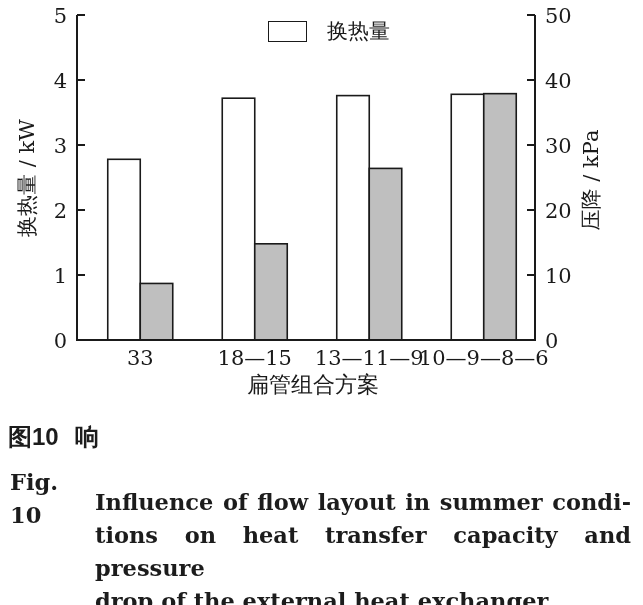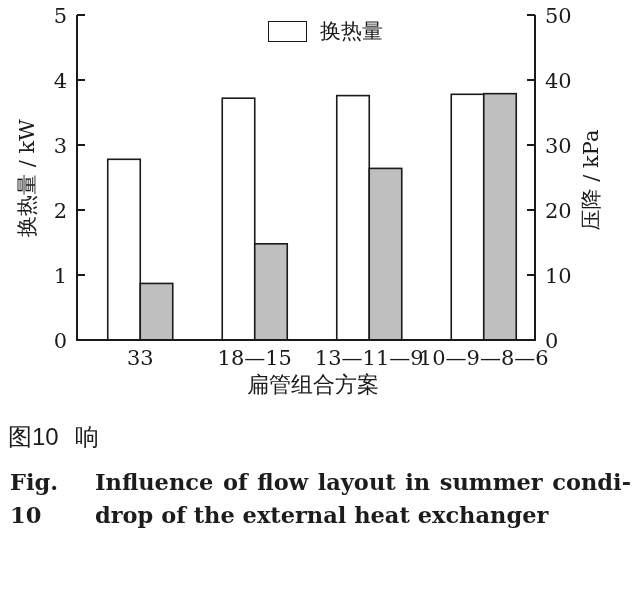--- a/index.html
+++ b/index.html
@@ -10,34 +10,34 @@
     overflow:hidden;
     font-family:"DejaVu Serif", serif;
     color:#1a1a1a;
   }
   .chart-wrap{position:relative;width:643px;height:402px;}
   #chart-svg{position:absolute;left:0;top:0;}
   .legend{
     position:absolute;left:268px;top:21px;
     display:flex;align-items:center;gap:42px;
   }
-  .legend-item{display:flex;align-items:center;gap:13px;}
+  .legend-item{display:flex;align-items:center;gap:20px;}
   .swatch{
     display:inline-block;width:39px;height:21px;
     border:1.6px solid #1a1a1a;box-sizing:border-box;
   }
   .legend-label{
     font-size:21px;line-height:1;color:#1a1a1a;
     font-family:"DejaVu Serif", serif;
   }
   .caption-zh{
     display:flex;
     margin:16px 10px 0 8px;
     font-family:"Liberation Sans", sans-serif;
-    font-weight:normal;
+    font-weight:bold;
     font-size:24px;line-height:37px;color:#1c1c1c;
   }
   .caption-zh .cap-label{flex:0 0 67px;}
   .caption-zh .cap-body{flex:1;}
   .caption-en{
     display:flex;
     margin:11px 12px 0 10px;
     font-family:"DejaVu Serif", serif;
     font-weight:bold;
     font-size:22.5px;line-height:33px;color:#1c1c1c;
@@ -110,18 +110,19 @@
   <div class="caption-zh">
     <span class="cap-label">图10</span>
     <span class="cap-body">
       <span class="cap-line" style="display:block;">响</span>
     </span>
   </div>
 
   <div class="caption-en">
     <span class="cap-label">Fig. 10</span>
     <span class="cap-body">
-      <span class="cap-line just" style="display:block;">Influence of flow layout in summer condi-</span>
+      <span class="cap-line just" style="display:block;margin-top:20px;">Influence of flow layout in summer condi-</span>
+      <span class="cap-line just" style="display:block;">tions on heat transfer capacity and pressure</span>
       <span class="cap-line" style="display:block;">drop of the external heat exchanger</span>
     </span>
   </div>
 
 </div>
 
 </body></html>

